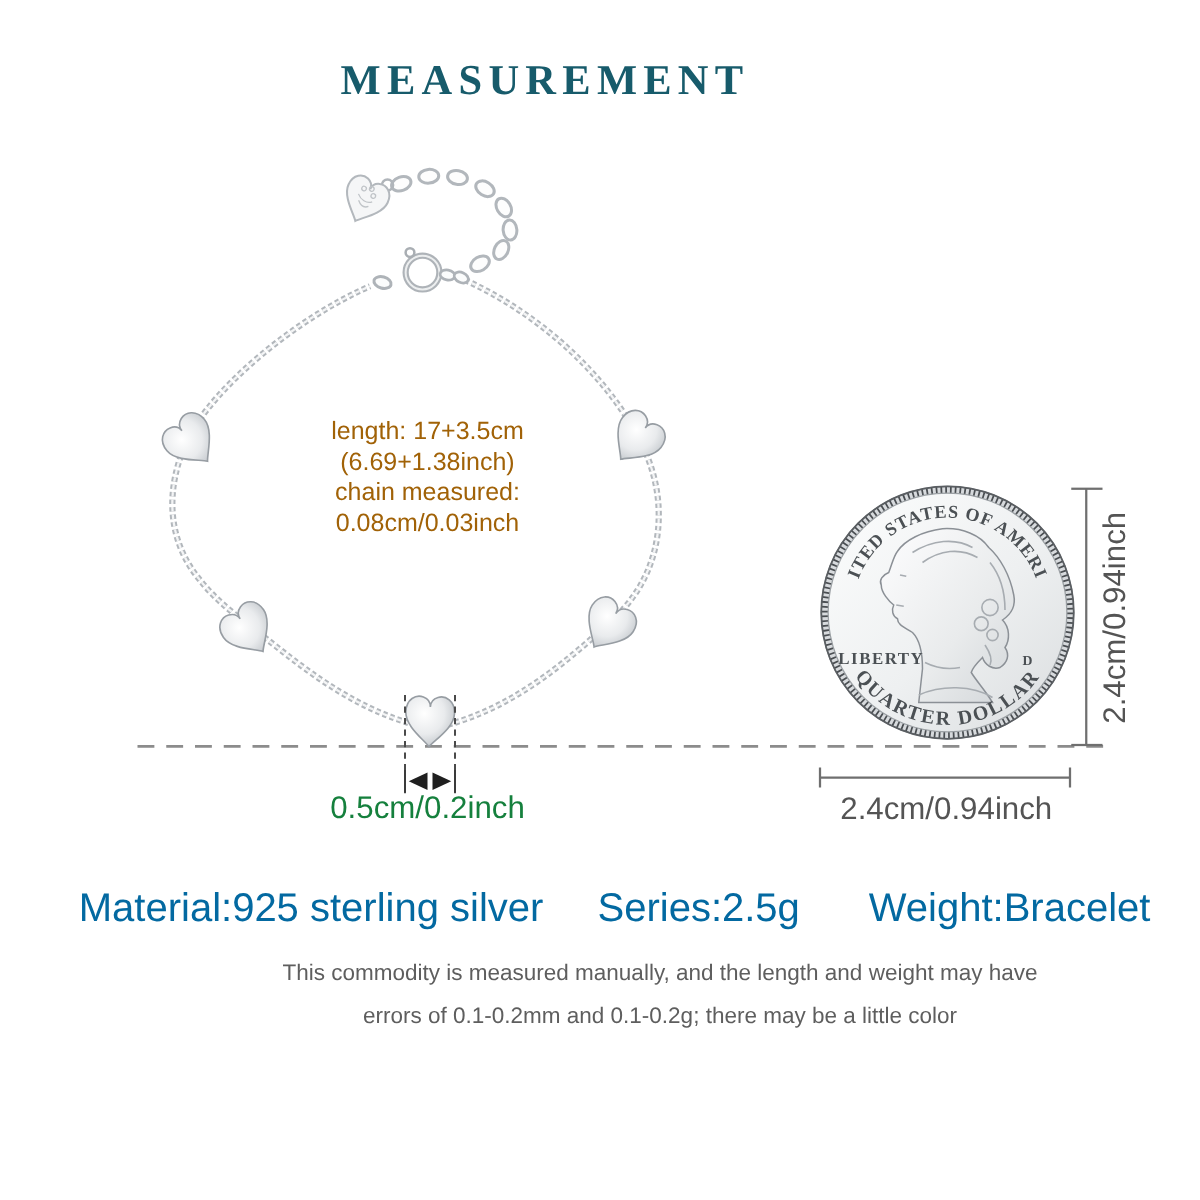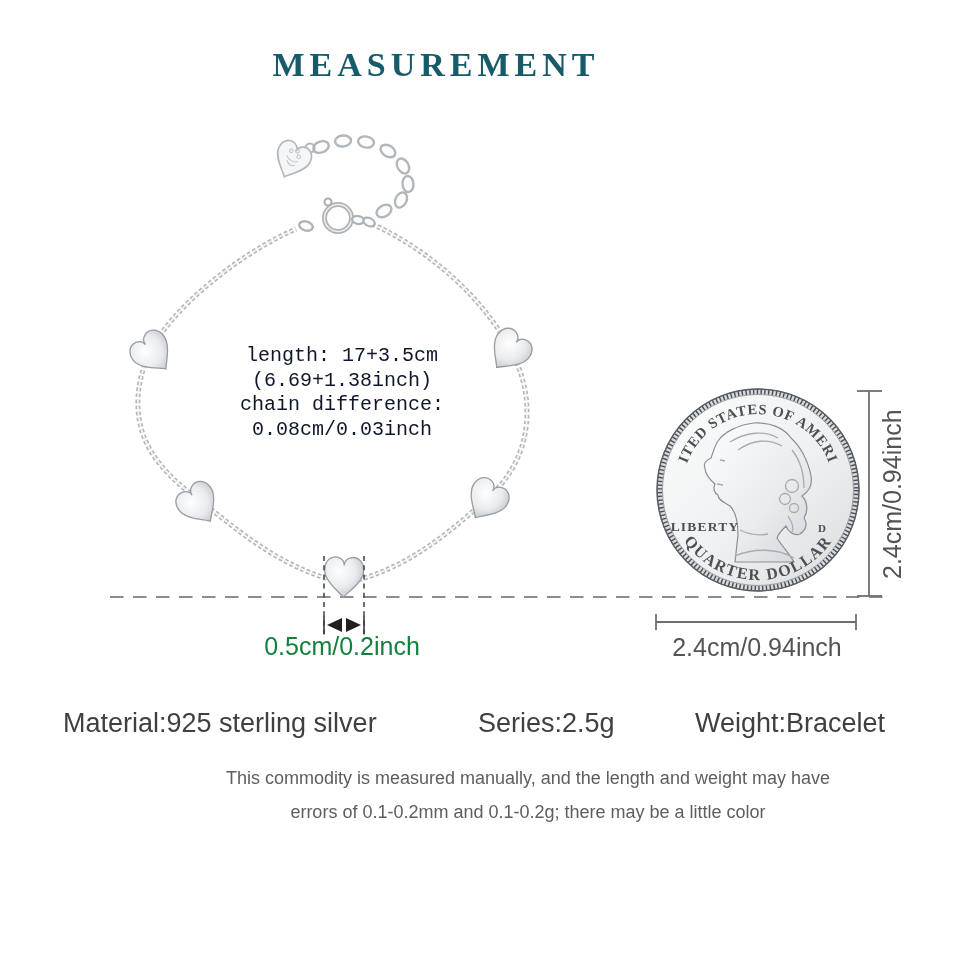--- a/index.html
+++ b/index.html
@@ -2,31 +2,31 @@
 <html><head>
 <meta charset="utf-8">
 <style>
   html,body{margin:0;padding:0;background:#fff;}
   .canvas{position:relative;width:960px;height:960px;background:#ffffff;overflow:hidden;
           font-family:"Liberation Sans",sans-serif;}
   .page-title{position:absolute;left:0;top:46px;width:872px;text-align:center;
               font-family:"Liberation Serif",serif;font-size:34px;font-weight:600;
               letter-spacing:5px;color:#175b6b;}
   .scene{position:absolute;left:0;top:0;}
-  .center-info{position:absolute;left:208px;top:344px;width:268px;text-align:center;
-               font-size:20px;line-height:24.5px;color:#0f172a;font-family:Liberation Mono, monospace;}
+  .center-info{position:absolute;left:208px;top:333px;width:268px;text-align:center;
+               font-size:20px;line-height:24.5px;color:#a16207;}
   .charm-width-label{position:absolute;left:240px;top:632px;width:204px;text-align:center;
                font-size:25px;color:#15803d;}
   .coin-width-label{position:absolute;left:656px;top:633px;width:202px;text-align:center;
                font-size:25px;color:#545454;}
   .coin-height-label{position:absolute;left:878px;top:392px;height:205px;
                display:flex;align-items:center;justify-content:center;
                writing-mode:vertical-rl;transform:rotate(180deg);
                font-size:25px;color:#545454;}
-  .spec{position:absolute;top:708px;font-size:27px;color:#404040;white-space:nowrap;}
+  .spec{position:absolute;top:708px;font-size:32px;color:#0369a1;white-space:nowrap;}
   .spec-material{left:63px;}
   .spec-weight{left:478px;}
   .spec-series{left:695px;}
   .disclaimer{position:absolute;left:0;top:761px;width:960px;text-align:center;
               font-size:18px;line-height:34px;color:#5e5e5e;padding-left:48px;}
 </style>
 </head>
 <body>
 
 <div class="canvas">
@@ -181,21 +181,21 @@
     <g stroke="#6f6f6f" stroke-width="1.8">
       <line x1="656" y1="622" x2="856" y2="622"></line>
       <line x1="656" y1="614" x2="656" y2="630"></line>
       <line x1="856" y1="614" x2="856" y2="630"></line>
     </g>
   </svg>
 
   <div class="center-info">
     <div>length: 17+3.5cm</div>
     <div>(6.69+1.38inch)</div>
-    <div>chain difference:</div>
+    <div>chain measured:</div>
     <div>0.08cm/0.03inch</div>
   </div>
 
   <div class="charm-width-label">0.5cm/0.2inch</div>
   <div class="coin-width-label">2.4cm/0.94inch</div>
   <div class="coin-height-label">2.4cm/0.94inch</div>
 
   <div class="spec spec-material">Material:925 sterling silver</div>
   <div class="spec spec-weight">Series:2.5g</div>
   <div class="spec spec-series">Weight:Bracelet</div>

